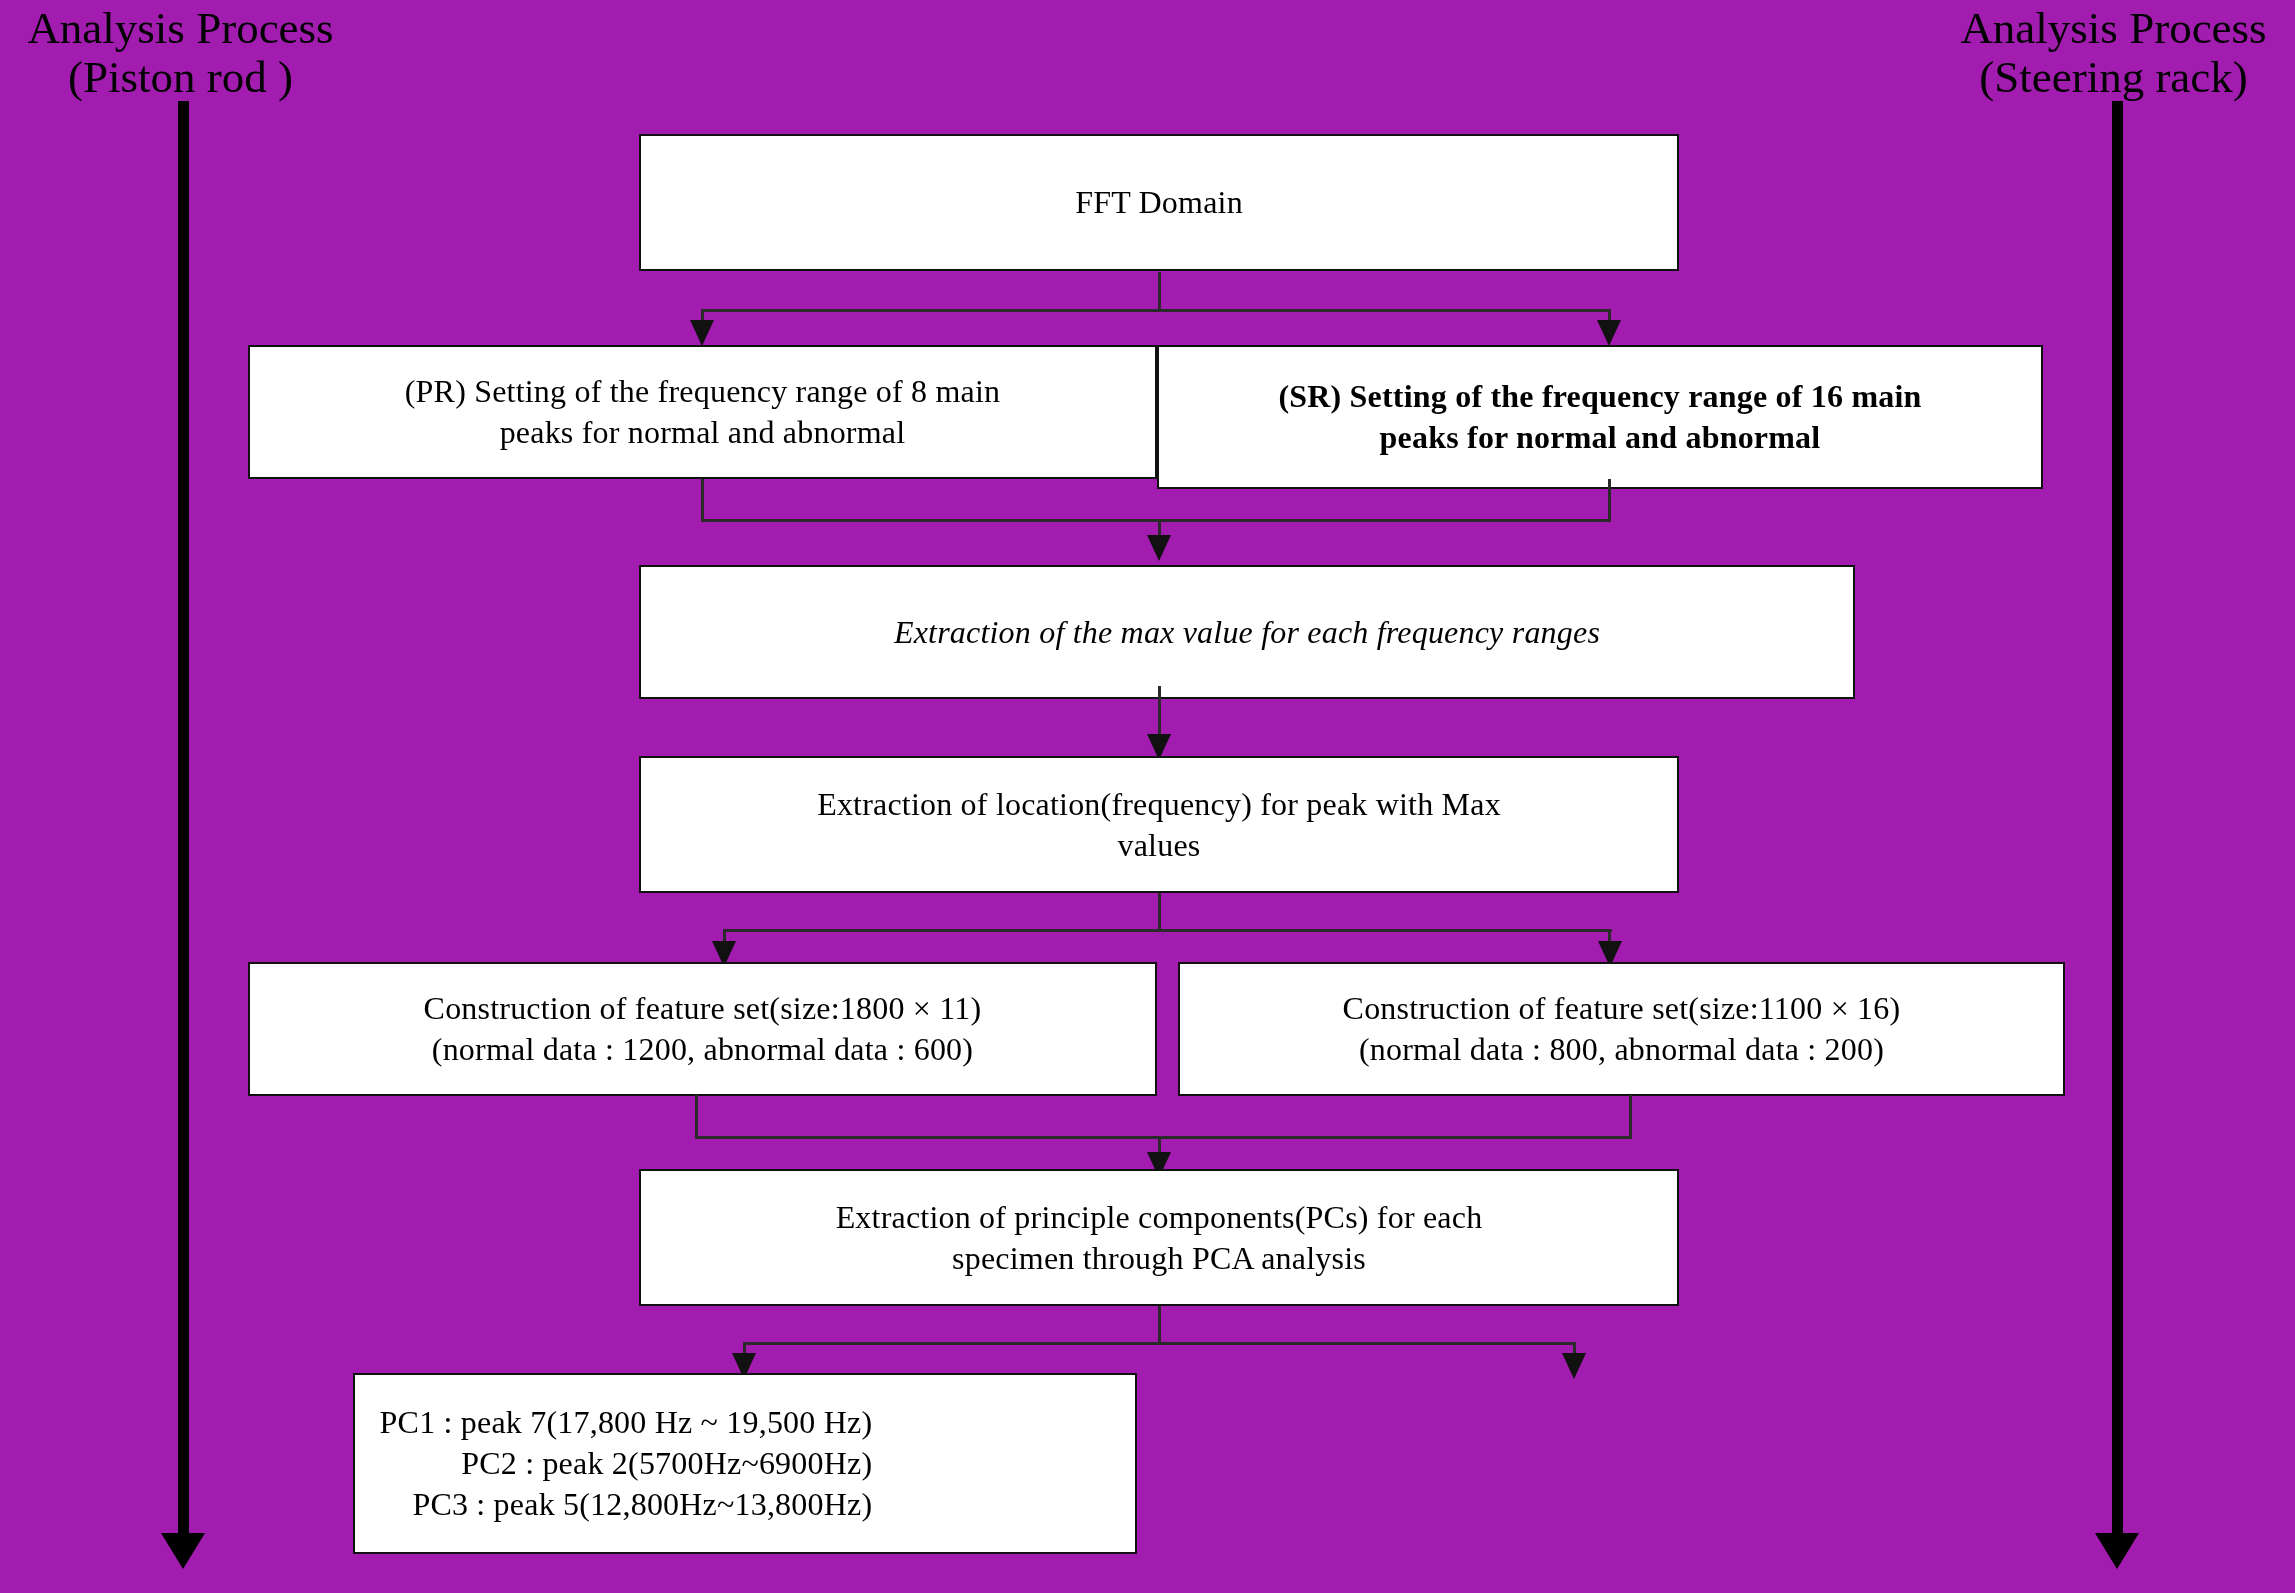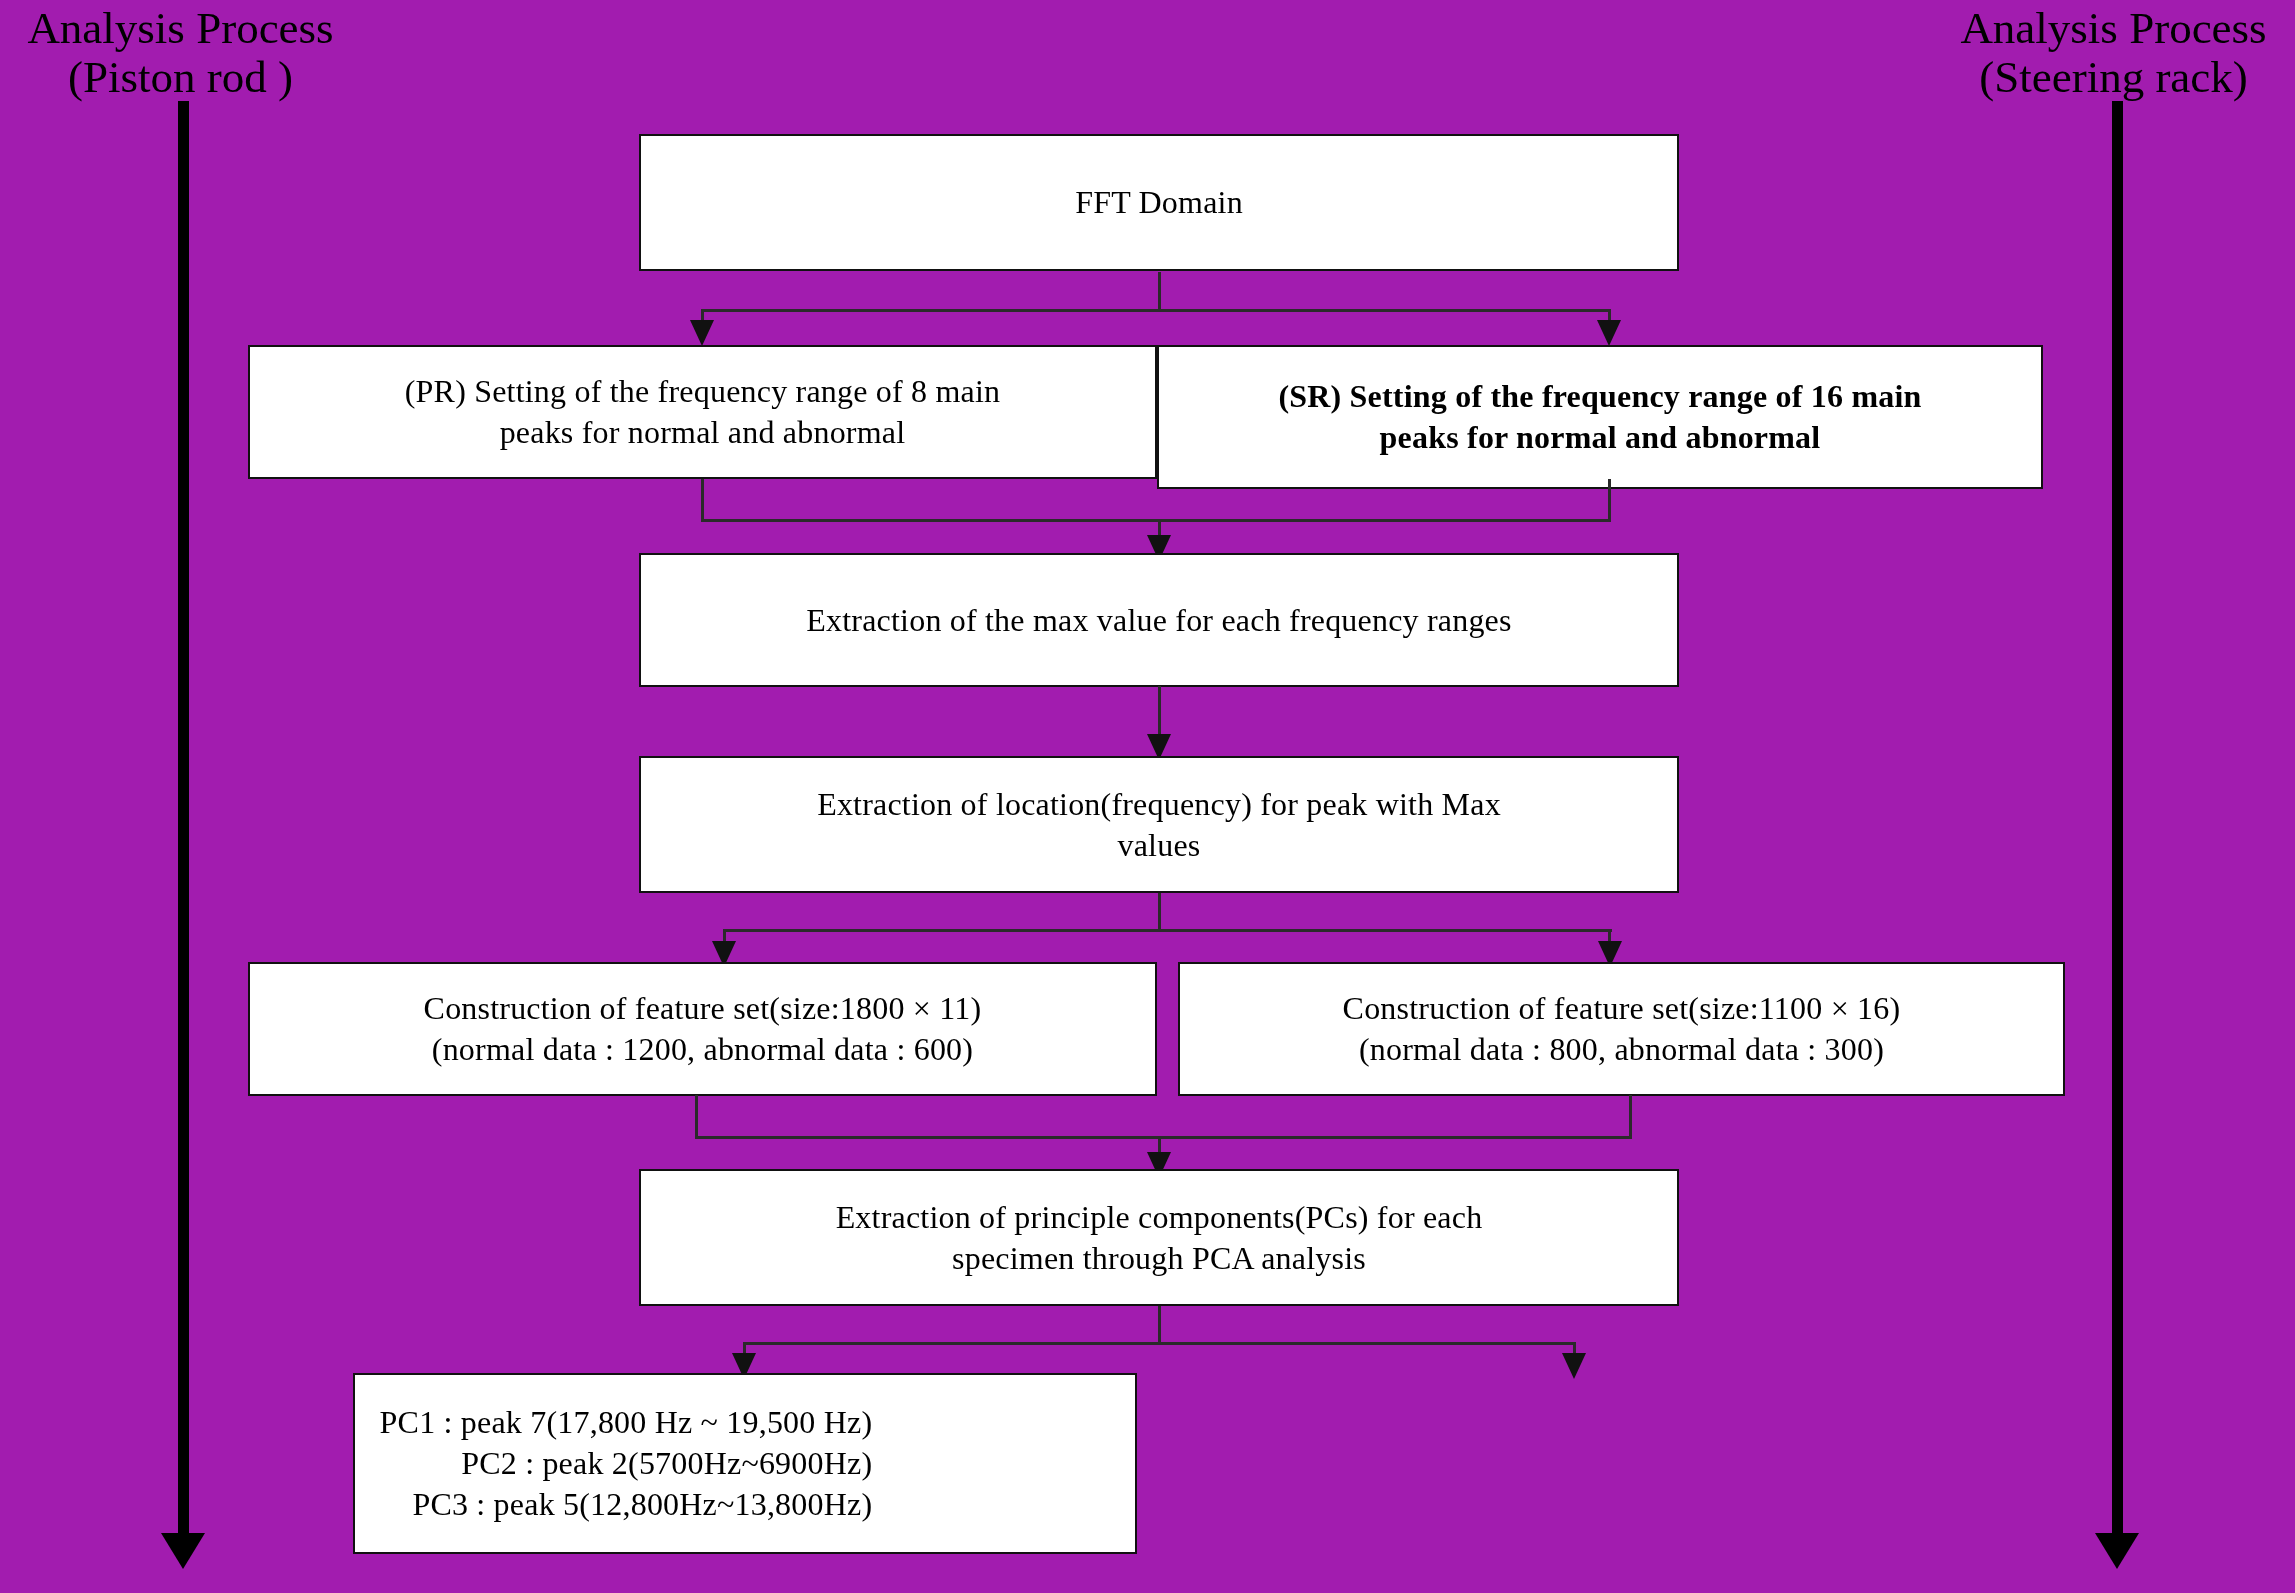--- a/index.html
+++ b/index.html
@@ -149,21 +149,21 @@
     <div class="node-text">(SR) Setting of the frequency  range of 16 main
 peaks for normal and abnormal</div>
   </div>
 
   <div class="vline" style="left:701px; top:479px; height:41px;"></div>
   <div class="vline" style="left:1608px; top:479px; height:41px;"></div>
   <div class="hline" style="left:701px; top:519px; width:910px;"></div>
   <div class="vline" style="left:1158px; top:519px; height:33px;"></div>
   <div class="arrowhead" style="left:1147px; top:535px;"></div>
 
-  <div class="node" style="left:639px; top:553px; width:1040px; height:134px;">
+  <div class="node" style="left:639px; top:565px; width:1216px; height:134px;font-style:italic;">
     <div class="node-text">Extraction  of the max value for each  frequency  ranges</div>
   </div>
 
   <div class="vline" style="left:1158px; top:686px; height:69px;"></div>
   <div class="arrowhead" style="left:1147px; top:734px;"></div>
 
   <div class="node" style="left:639px; top:756px; width:1040px; height:137px;">
     <div class="node-text">Extraction  of location(frequency)  for peak with Max
 values</div>
   </div>
@@ -174,21 +174,21 @@
   <div class="arrowhead" style="left:712px; top:941px;"></div>
   <div class="vline" style="left:1608px; top:929px; height:31px;"></div>
   <div class="arrowhead" style="left:1598px; top:941px;"></div>
 
   <div class="node" style="left:248px; top:962px; width:909px; height:134px;">
     <div class="node-text">Construction  of feature set(size:1800  × 11)
 (normal data : 1200, abnormal data : 600)</div>
   </div>
   <div class="node" style="left:1178px; top:962px; width:887px; height:134px;">
     <div class="node-text">Construction  of feature set(size:1100  × 16)
-(normal data : 800, abnormal data : 300)</div>
+(normal data : 800, abnormal data : 200)</div>
   </div>
 
   <div class="vline" style="left:695px; top:1095px; height:42px;"></div>
   <div class="vline" style="left:1629px; top:1095px; height:42px;"></div>
   <div class="hline" style="left:695px; top:1136px; width:937px;"></div>
   <div class="vline" style="left:1158px; top:1136px; height:35px;"></div>
   <div class="arrowhead" style="left:1147px; top:1152px;"></div>
 
   <div class="node" style="left:639px; top:1169px; width:1040px; height:137px;">
     <div class="node-text">Extraction  of principle  components(PCs)  for each

